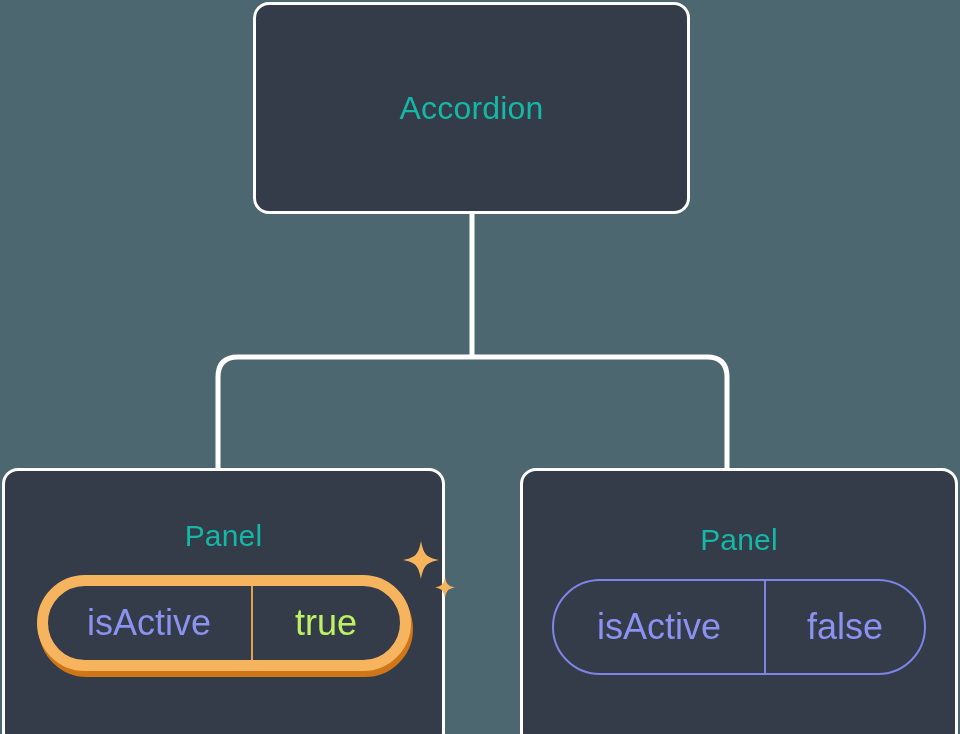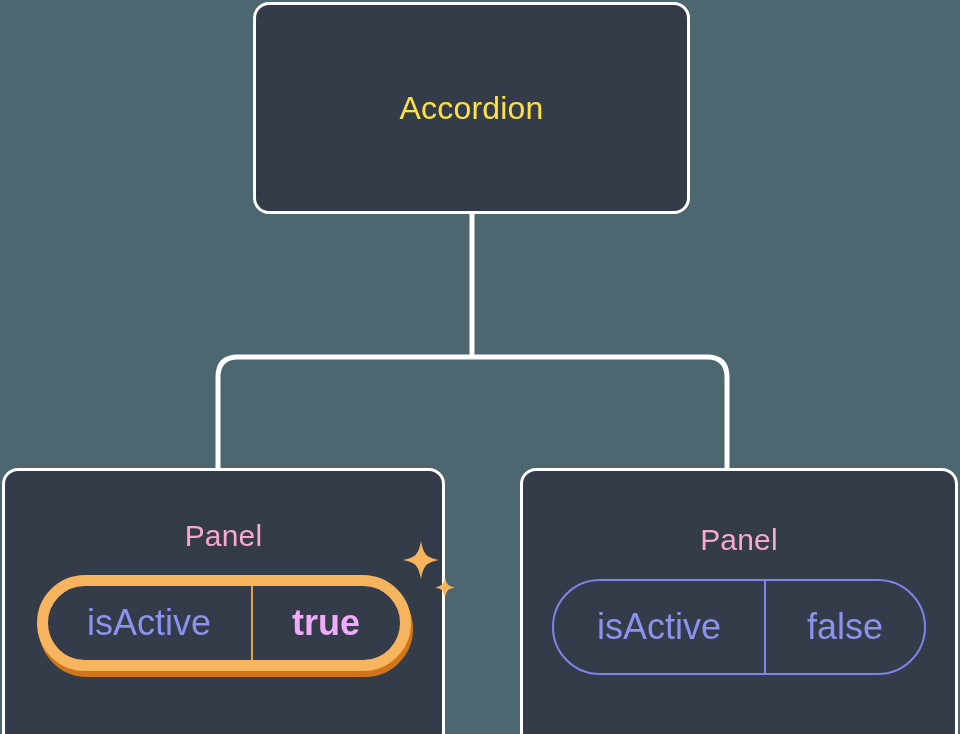--- a/index.html
+++ b/index.html
@@ -45,40 +45,40 @@
     left: 253px;
     top: 2px;
     width: 437px;
     height: 212px;
     display: flex;
     align-items: center;
     justify-content: center;
   }
 
   .root-title {
-    color: #fde047;
+    color: #14b8a6;
     font-size: 32px;
     font-weight: 400;
     letter-spacing: 0.2px;
   }
 
   .node-panel {
     top: 468px;
     height: 280px;          
     display: flex;
     flex-direction: column;
     align-items: center;
     overflow: visible;
   }
 
   .node-panel-left  { left: 2px;   width: 443px; }
   .node-panel-right { left: 520px; width: 438px; }
 
   .panel-title {
-    color: #f9a8d4;
+    color: #14b8a6;
     font-size: 30px;
     font-weight: 400;
     margin-top: 48px;
     letter-spacing: 0.2px;
   }
 
   .node-panel-right .panel-title { margin-top: 52px; }
 
   
   .pill-wrap {
@@ -162,22 +162,22 @@
     border-radius: 999px;
     overflow: hidden;
   }
   .pill-hl-content .pill-key {
     flex: 0 0 205px;
     color: #8B92F0;
     border-right: 2px solid #E0A24F;
   }
   .pill-hl-content .pill-val {
     flex: 1;
-    color: #f0abfc;
-    font-weight: bold;
+    color: #bef264;
+    font-weight: normal;
   }
 
   
   .sparkles {
     position: absolute;
     right: -48px;
     top: -38px;
     width: 62px;
     height: 74px;
     pointer-events: none;

